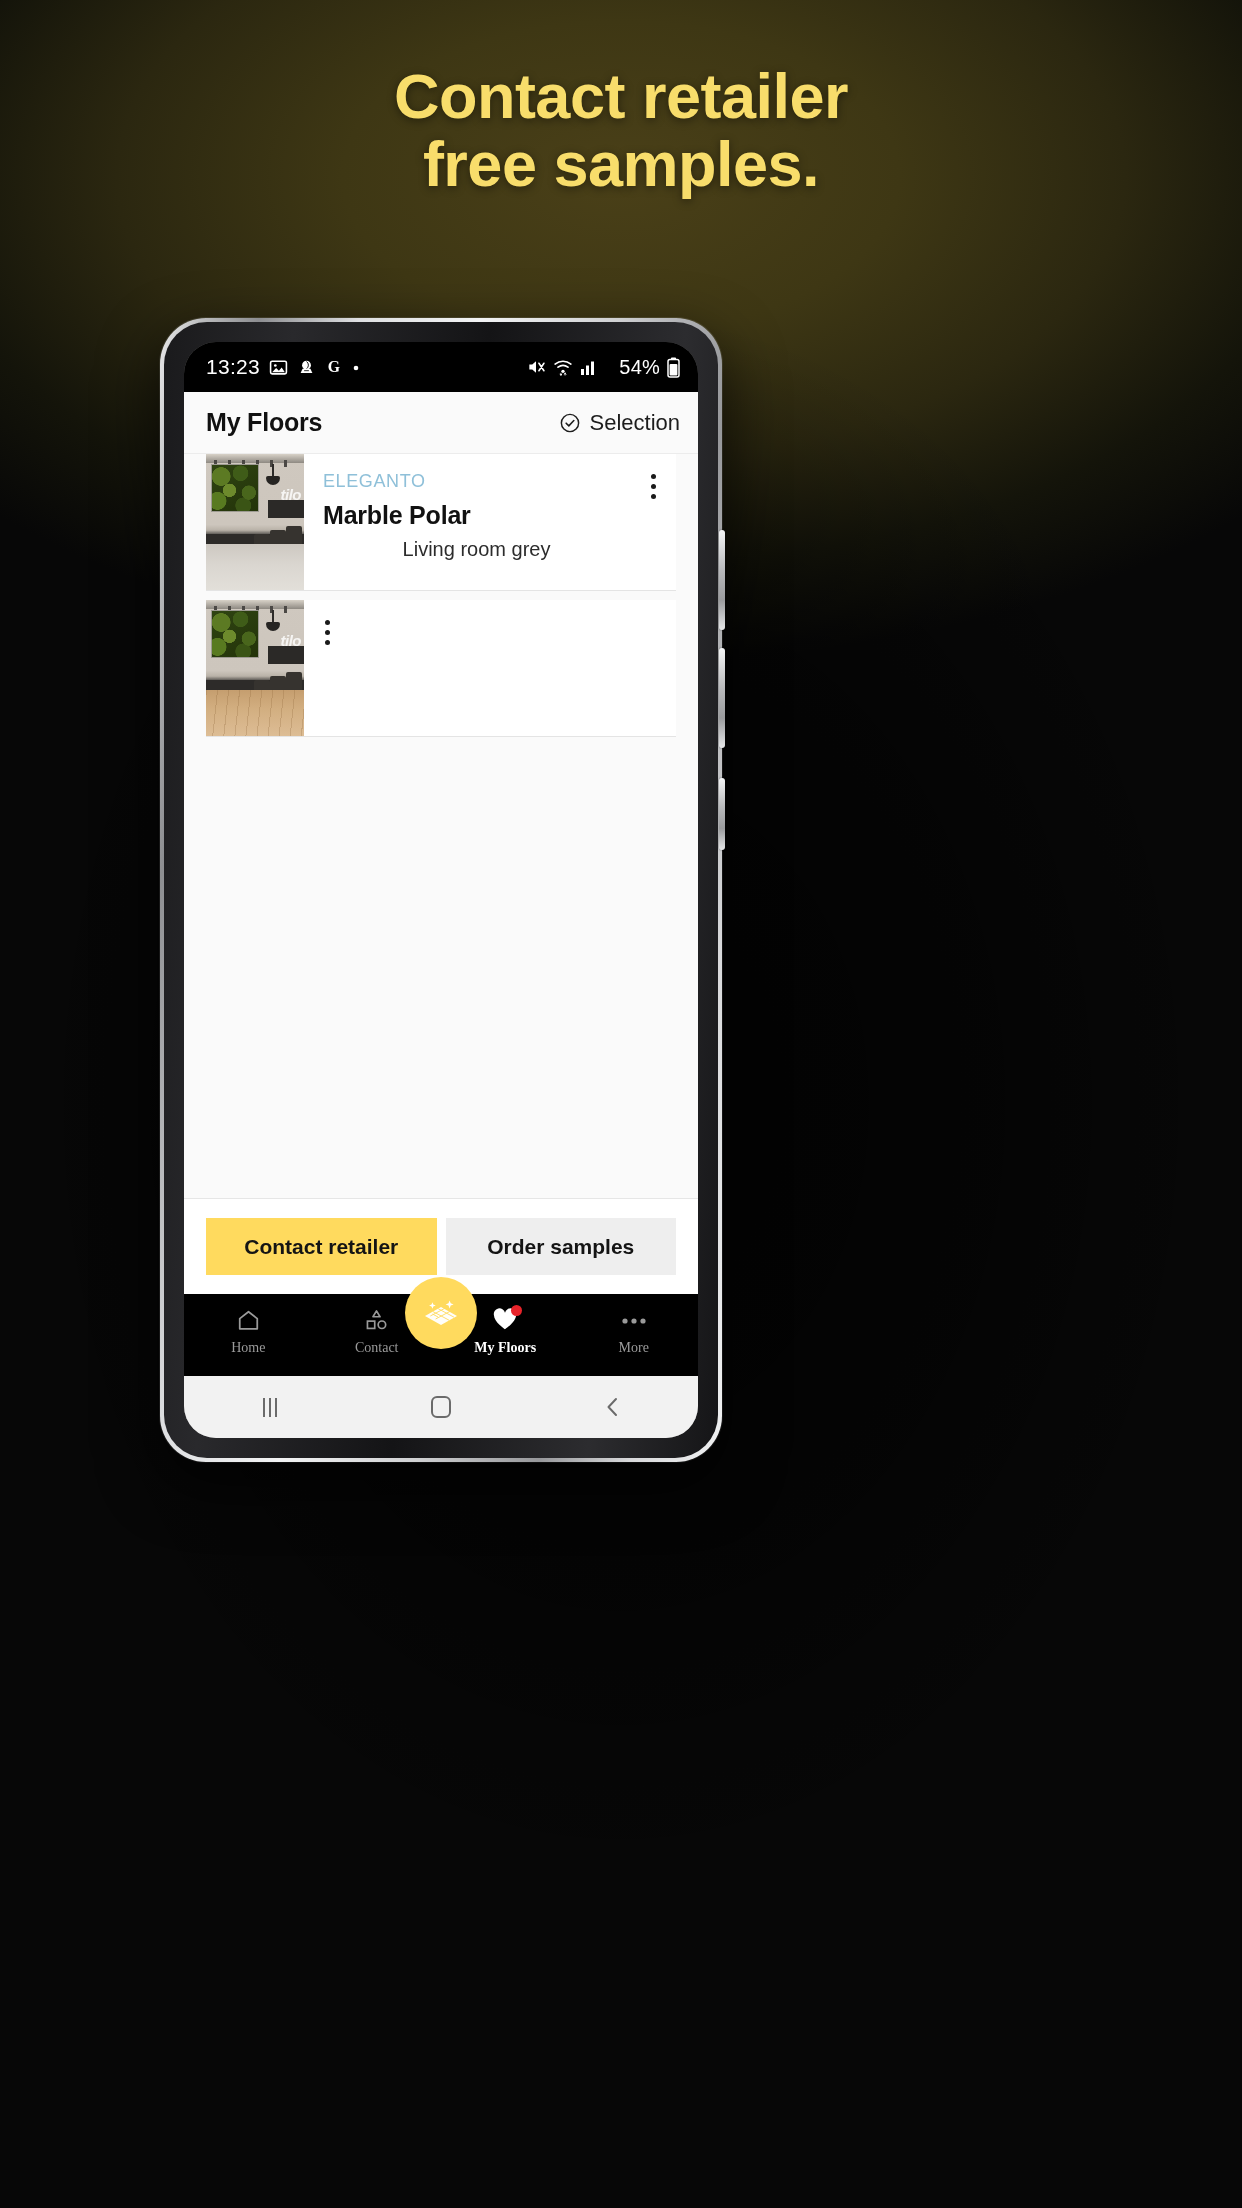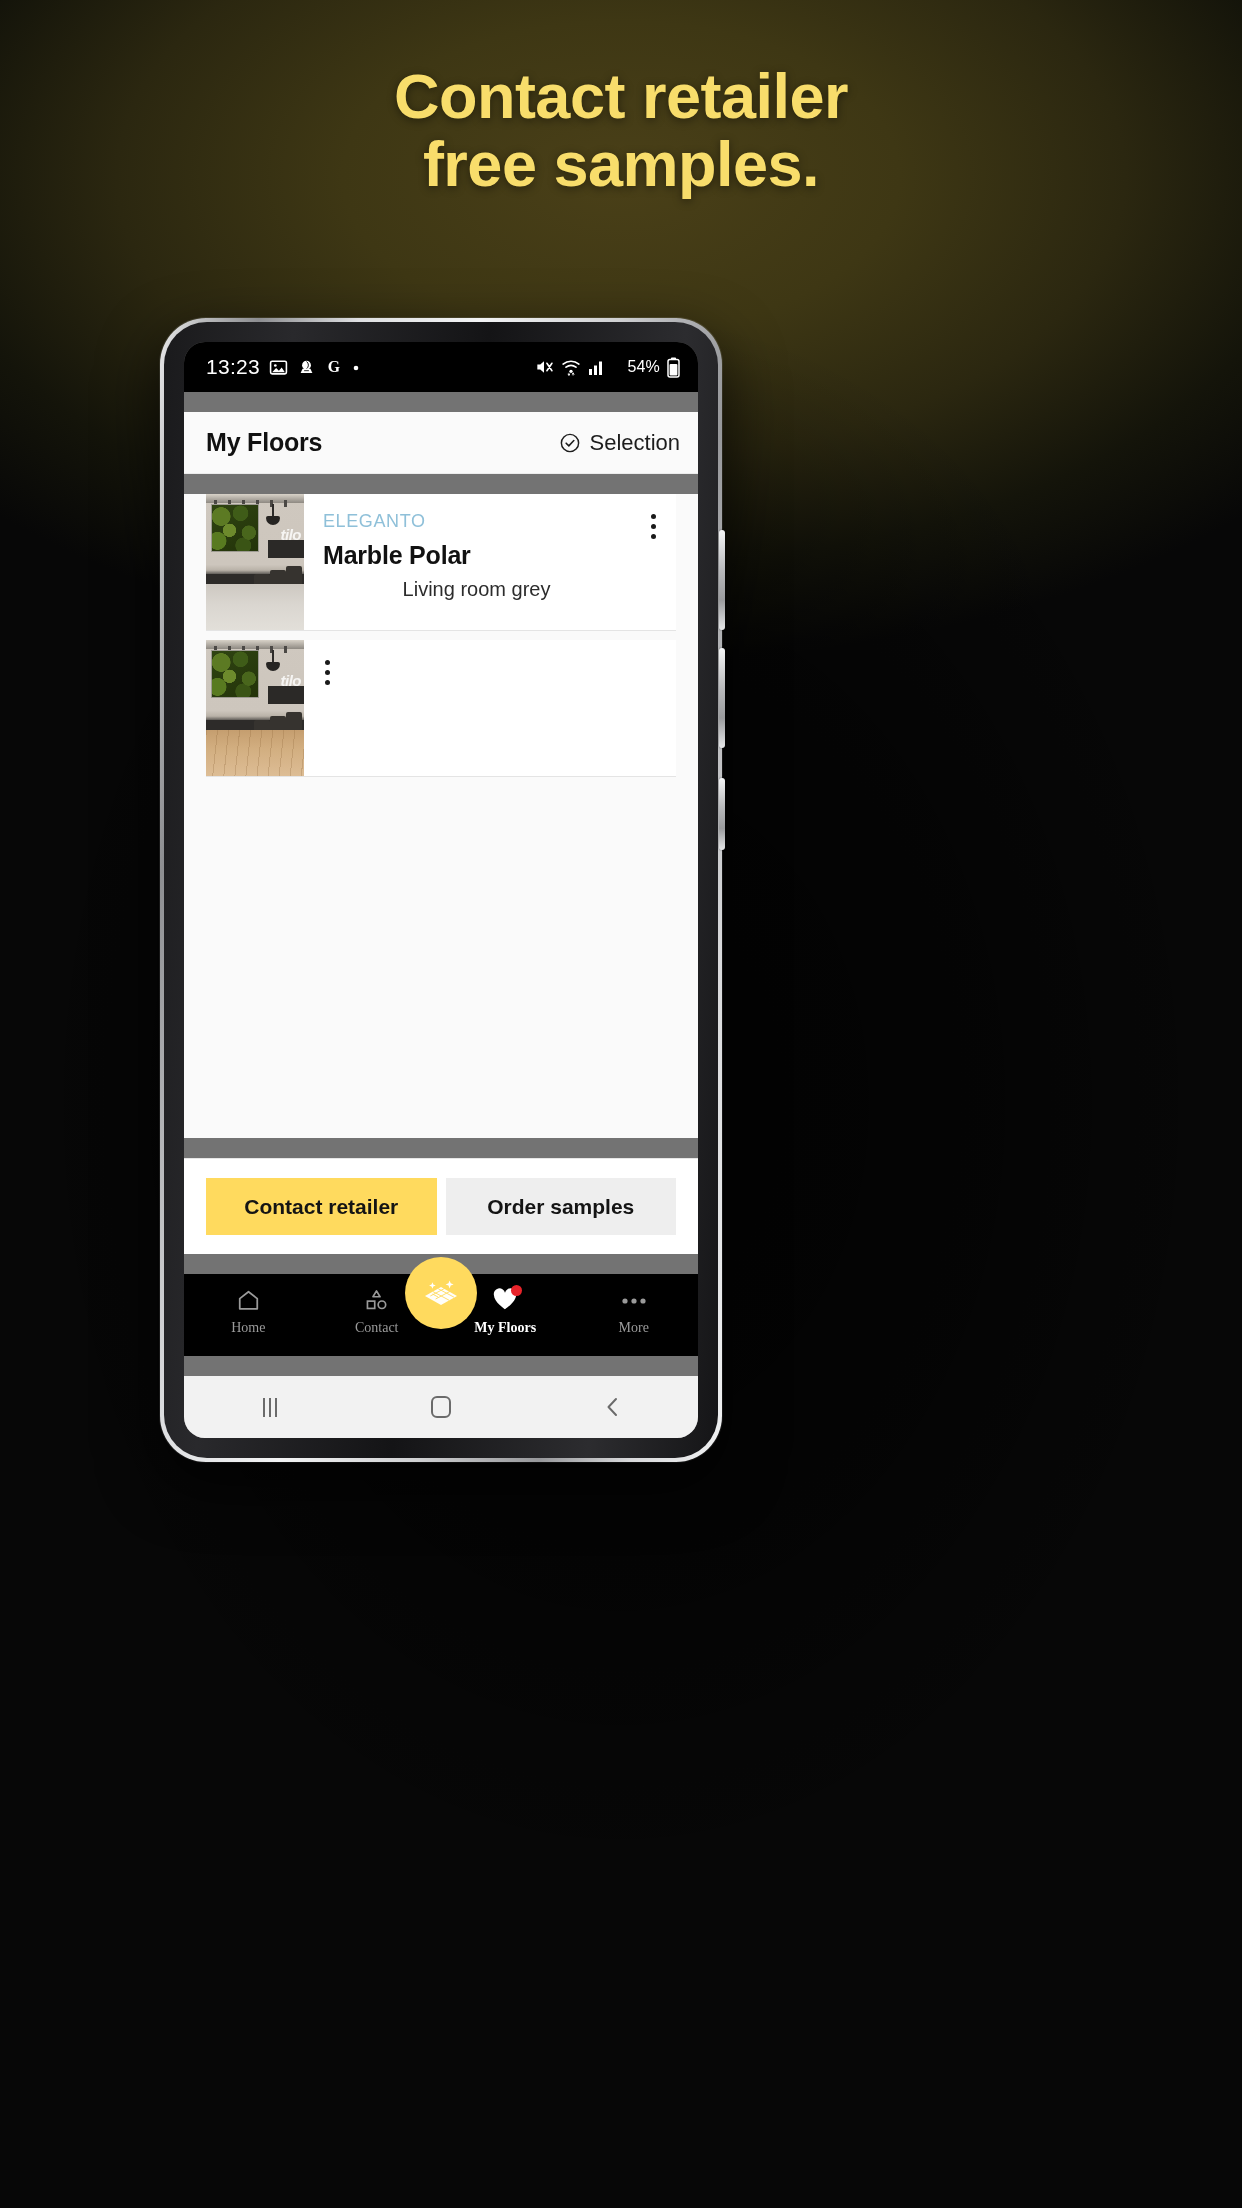--- a/index.html
+++ b/index.html
@@ -50,24 +50,24 @@
   }
   #phone-inner {
     position:absolute; left:4px; top:4px; right:4px; bottom:4px;
     border-radius:43px;
     background:linear-gradient(95deg,#1a1a1c 0%,#29292c 20%,#141416 50%,#2c2c2f 80%,#151517 100%);
   }
   
   #screen {
     position:absolute; left:24px; top:24px;
     width:514px; height:1096px;
-    border-radius:21px;
+    border-radius:32px;
     overflow:hidden;
     background:#737373;
-    display:flex; flex-direction:column;gap:20px;
+    display:flex; flex-direction:column;
   }
   
   .sidebtn {
     position:absolute; right:-3px;
     width:6px;
     border-radius:3px;
     background:linear-gradient(180deg,#f4f5f6,#b9babc 40%,#9a9b9d 70%,#e6e7e8);
     box-shadow:0 0 2px rgba(0,0,0,0.5);
   }
   #btn-vol-up   { top:212px; height:100px; }
@@ -77,21 +77,21 @@
   
   #statusbar {
     height:50px; background:#000;
     display:flex; align-items:center;
     padding:0 18px 0 22px;
     color:#fff; flex:0 0 auto;
   }
   #sb-left { display:flex; align-items:center; gap:9px; }
   #sb-time { font-size:21px; font-weight:500; letter-spacing:0.3px; }
   #sb-right { margin-left:auto; display:flex; align-items:center; gap:7px; }
-  #sb-batt-txt { font-size:16px; font-weight:500; letter-spacing:0.2px;margin-left:14px; }
+  #sb-batt-txt { font-size:20px; font-weight:500; letter-spacing:0.2px;margin-left:14px; }
   .sbicon { display:block; }
 
   
   #app-header {
     height:62px; background:#fafafa;
     display:flex; align-items:center;
     padding:0 18px 0 22px;
     border-bottom:1px solid #ececec;
     flex:0 0 auto;
   }

